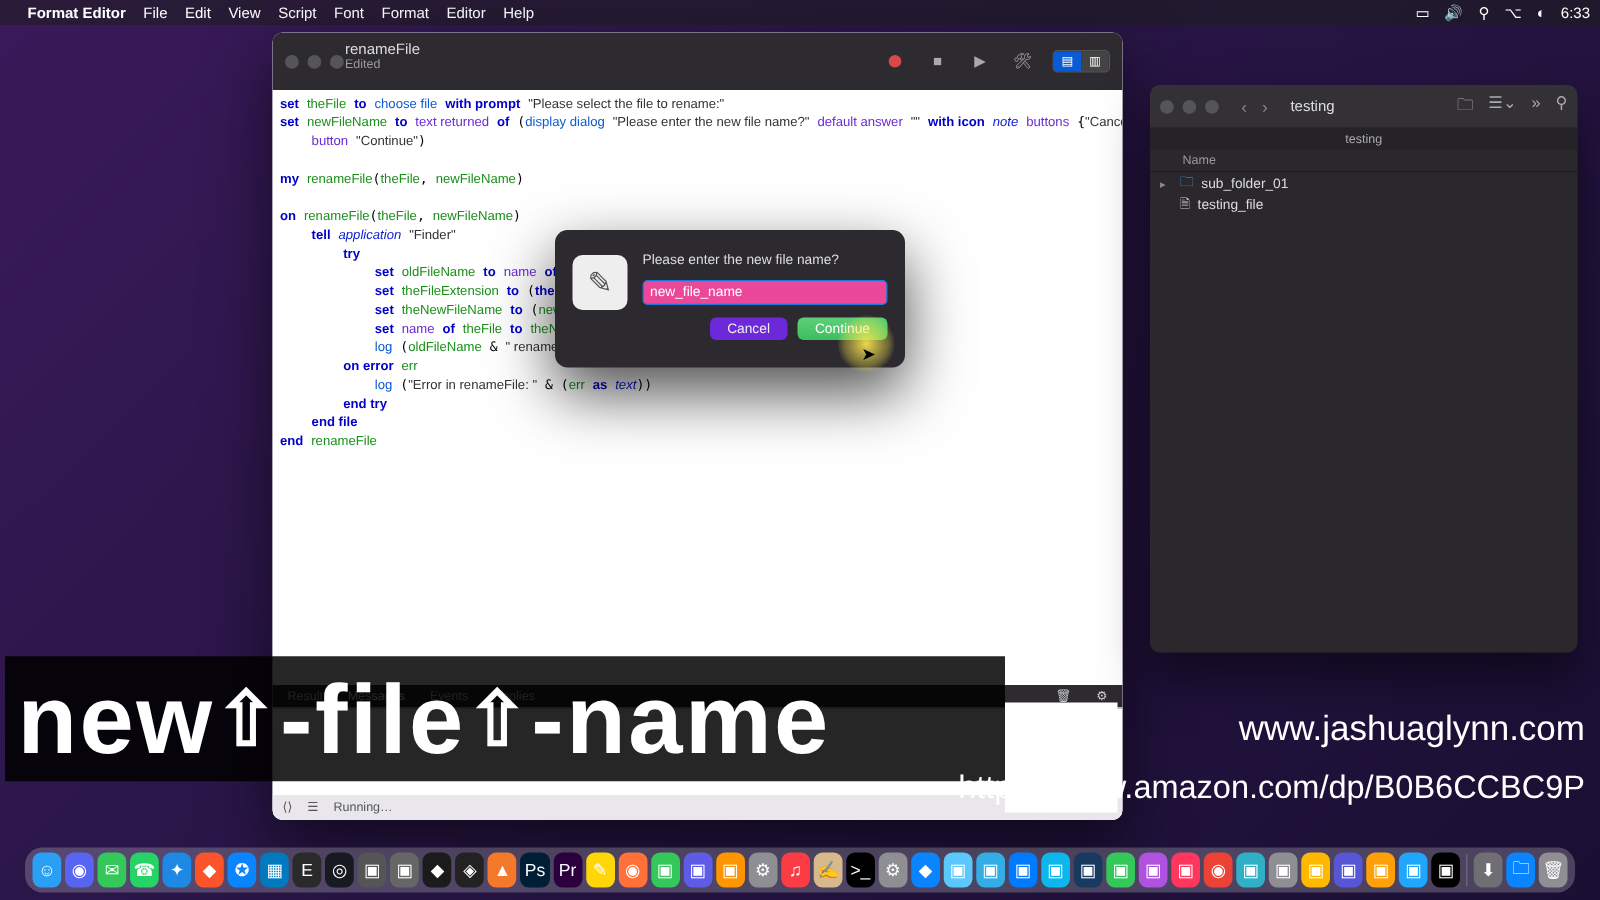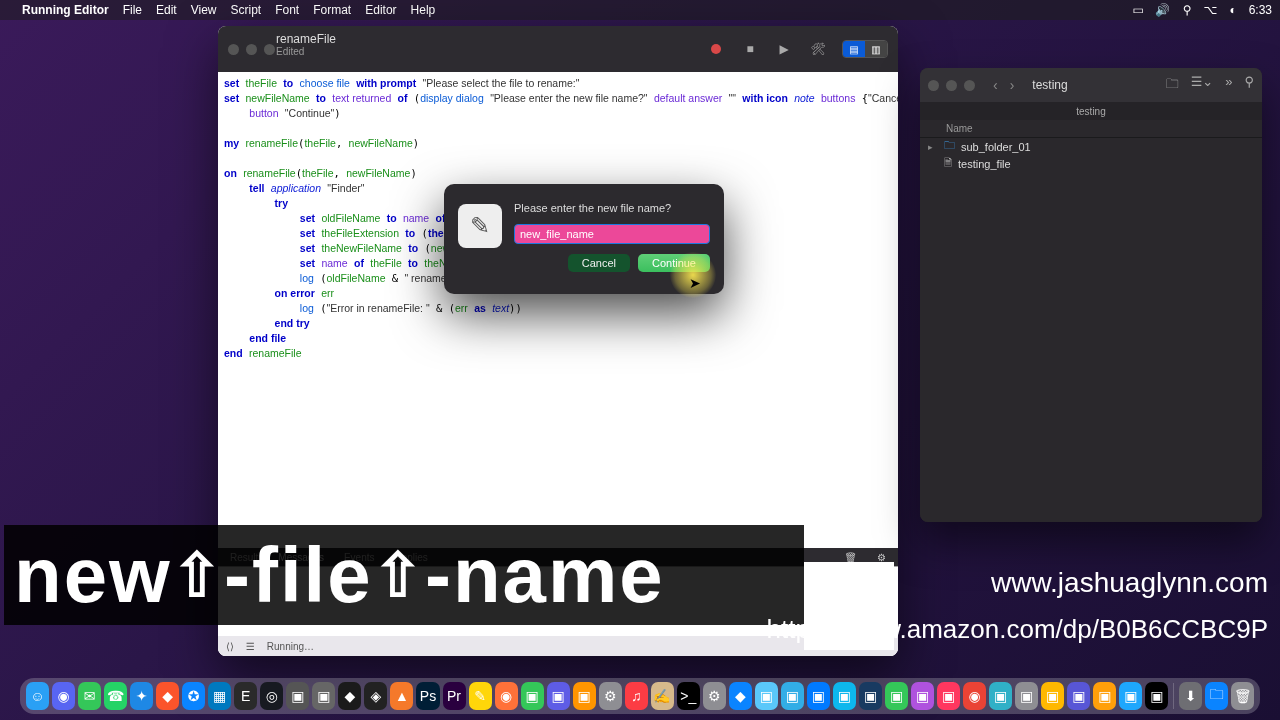--- a/index.html
+++ b/index.html
@@ -108,21 +108,21 @@
   .dialog .d-body { flex:1; display:flex; flex-direction:column; }
   .dialog .d-msg { font-size: 11px; margin-top: 4px; margin-bottom: 10px; }
   .dialog input {
     background: #ec4899; border: 1px solid #1b79e0; border-radius: 4px;
     color: #fff; font-size: 11px; padding: 3px 5px; outline: none;
   }
   .dialog .d-buttons { margin-top: 10px; display: flex; gap: 8px; justify-content: flex-end; }
   .dialog button {
     font-size: 11px; padding: 3px 14px; border-radius: 5px; border: none; cursor: pointer;
   }
-  .btn-cancel { background: #14532d; color: #eee; }
+  .btn-cancel { background: #6d28d9; color: #eee; }
   .btn-continue { background: linear-gradient(180deg,#5fcf77,#3bbf5e); color: #fff; position: relative; }
   .click-glow {
     position: absolute; width: 46px; height: 46px; border-radius: 50%;
     background: radial-gradient(circle, rgba(255,235,80,.9) 0%, rgba(255,235,80,.3) 55%, transparent 72%);
     left: 670px; top: 252px; pointer-events: none;
   }
   .cursor {
     position: absolute; left: 689px; top: 275px; font-size: 14px; color:#000; pointer-events:none;
   }
 
@@ -186,21 +186,21 @@
     display:flex;align-items:center;justify-content:center;
     font-size: 14px; color:#fff;
   }
   .dock .sep { width:1px; height:26px; background: rgba(255,255,255,.2); margin: 0 2px;}
 </style>
 </head>
 <body>
 
 <div class="menubar">
   <span class="apple"></span>
-  <span class="app">Running Editor</span>
+  <span class="app">Format Editor</span>
   <span>File</span>
   <span>Edit</span>
   <span>View</span>
   <span>Script</span>
   <span>Font</span>
   <span>Format</span>
   <span>Editor</span>
   <span>Help</span>
   <div class="right">
     <span>▭</span>

